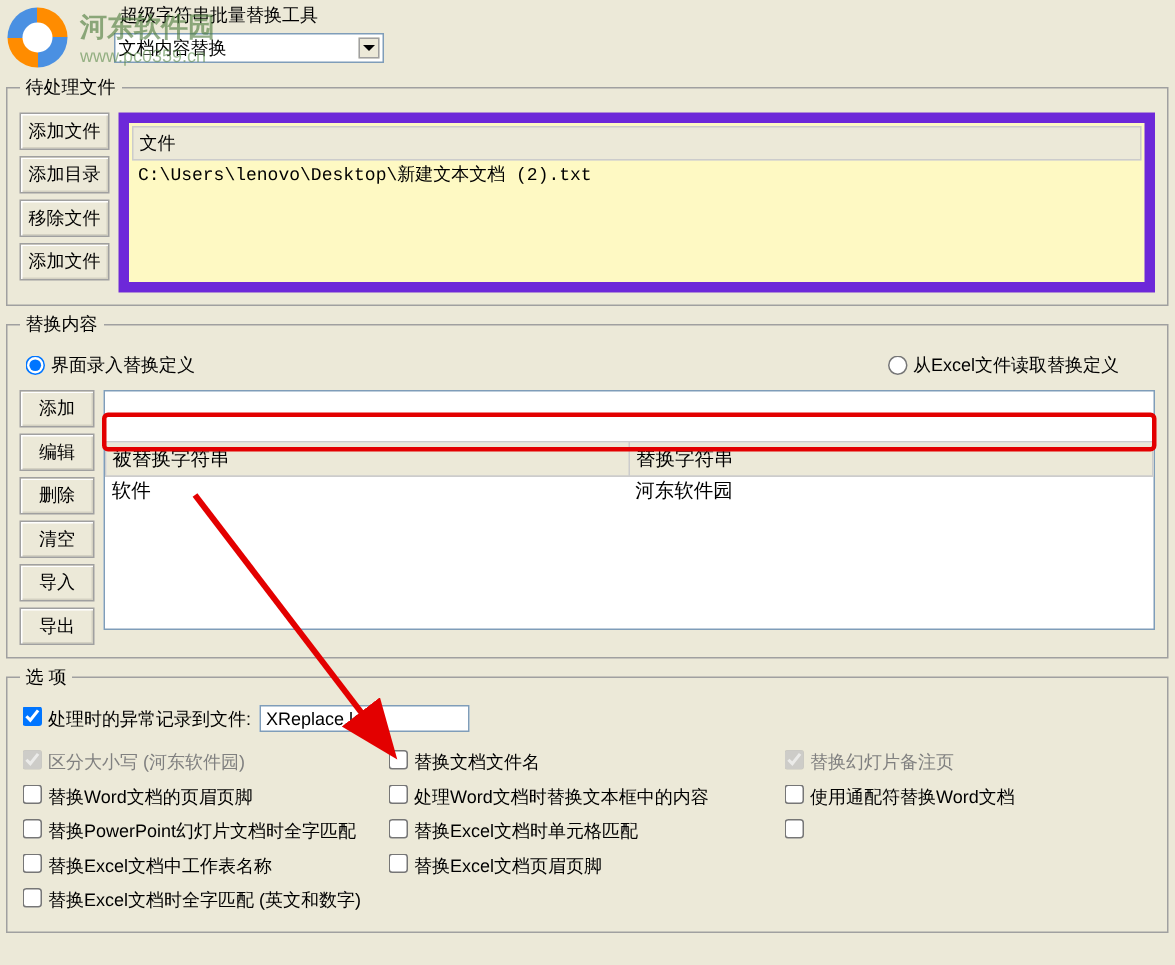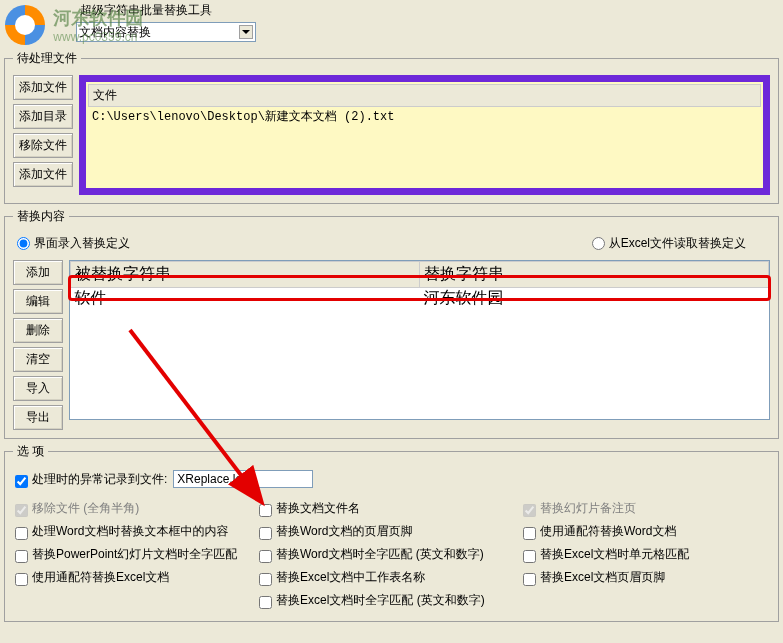--- a/index.html
+++ b/index.html
@@ -108,36 +108,36 @@
       background: #ece9d8;
       border: 1px solid #ccc;
     }
     .file-list-item { padding: 1px 4px; font-family: "Courier New", monospace; font-size:12px; }
     .replace-section { display: flex; flex-direction: column; gap: 6px; }
     .radio-row { display: flex; gap: 28px; padding: 2px 4px; }
     .radio-row label { display:flex; align-items:center; gap:4px; }
     .replace-body { display: flex; gap: 6px; }
     .replace-btns { display:flex; flex-direction:column; gap:4px; width:50px; }
     .replace-table-wrap { flex:1; border:1px solid #7f9db9; background:#fff; height:160px; position:relative; }
-    .replace-table { width:100%; border-collapse:collapse; font-size:16px; }
+    .replace-table { width:100%; border-collapse:collapse; font-size:13px;margin-top:33px; }
     .replace-table th { background:#ece9d8; border:1px solid #ccc; text-align:left; padding:2px 4px; font-weight:normal; }
     .replace-table td { padding:0 4px; }
     .highlight-box {
       position:absolute;
       border: 3px solid #e30000;
       border-radius: 4px;
       pointer-events:none;
     }
     .options-grid {
       display: grid;
       grid-template-columns: 240px 260px 1fr;
       gap: 6px 4px;
       padding: 4px 2px;
     }
-    .opt { display:flex; align-items:flex-end; gap:4px; font-size:12px; white-space:nowrap; }
+    .opt { display:flex; align-items:flex-start; gap:4px; font-size:12px; white-space:nowrap; }
     .opt input[type=checkbox] { width:13px; height:13px; }
     .opt-row1 { display:flex; align-items:center; gap:6px; margin-bottom:6px; padding:2px; }
     .textbox {
       border:1px solid #7f9db9; background:#fff; padding:1px 3px; font-size:12px; width:140px; height:18px;
     }
     .red-arrow {
       position:absolute;
       pointer-events:none;
       z-index:500;
     }
@@ -238,60 +238,55 @@
   <div class="opt-row1">
     <label class="opt">
       <input type="checkbox" checked="" style="">
       <span>处理时的异常记录到文件:</span>
     </label>
     <input class="textbox" value="XReplace.log" style="">
   </div>
   <div class="options-grid">
     <label class="opt chk-disabled">
         <input type="checkbox" checked="" disabled="" style="">
-        <span>移除文件 (全角半角)</span>
+        <span>区分大小写 (河东软件园)</span>
       </label>
     <label class="opt">
         <input type="checkbox" style="">
         <span>替换文档文件名</span>
       </label>
     <label class="opt chk-disabled">
         <input type="checkbox" checked="" disabled="" style="">
         <span>替换幻灯片备注页</span>
       </label>
 
     <label class="opt">
         <input type="checkbox" style="">
+        <span>替换Word文档的页眉页脚</span>
+      </label>
+    <label class="opt">
+        <input type="checkbox" style="">
         <span>处理Word文档时替换文本框中的内容</span>
       </label>
     <label class="opt">
         <input type="checkbox" style="">
-        <span>替换Word文档的页眉页脚</span>
-      </label>
-    <label class="opt">
-        <input type="checkbox" style="">
         <span>使用通配符替换Word文档</span>
       </label>
 
     <label class="opt">
         <input type="checkbox" style="">
         <span>替换PowerPoint幻灯片文档时全字匹配</span>
       </label>
-    <label class="opt">
-        <input type="checkbox" style="">
-        <span>替换Word文档时全字匹配 (英文和数字)</span>
-      </label>
 
     <label class="opt">
         <input type="checkbox" style="">
         <span>替换Excel文档时单元格匹配</span>
       </label>
     <label class="opt">
         <input type="checkbox" style="">
-        <span>使用通配符替换Excel文档</span>
       </label>
     <label class="opt">
         <input type="checkbox" style="">
         <span>替换Excel文档中工作表名称</span>
       </label>
 
     <label class="opt">
         <input type="checkbox" style="">
         <span>替换Excel文档页眉页脚</span>
       </label>

